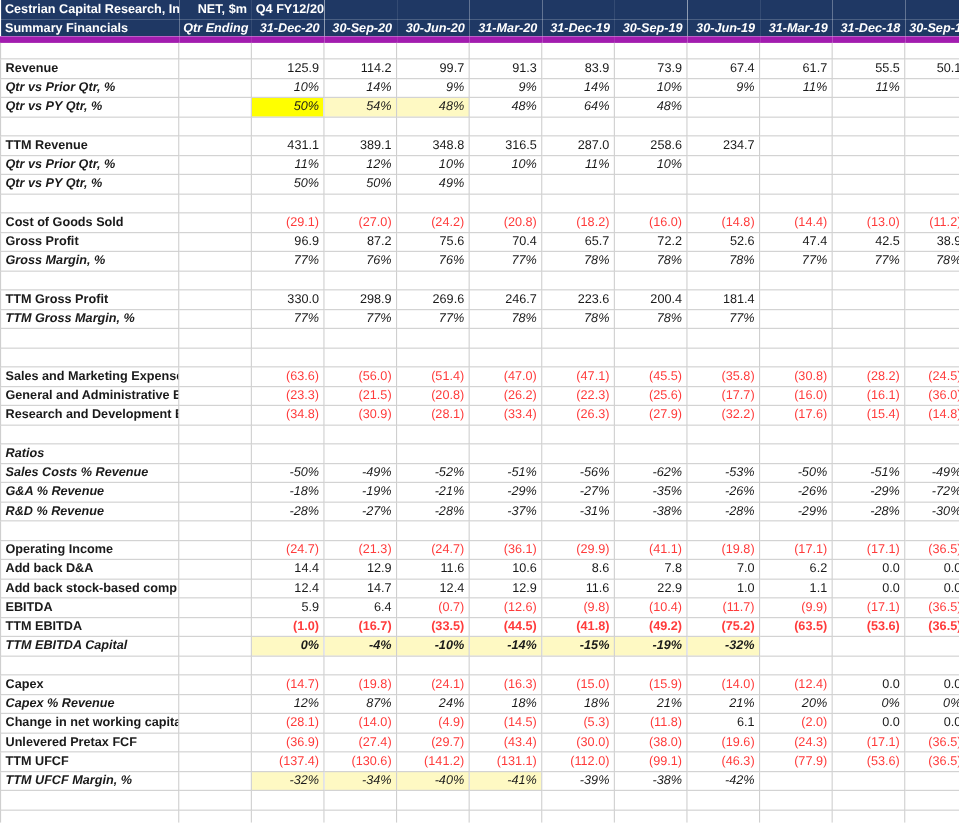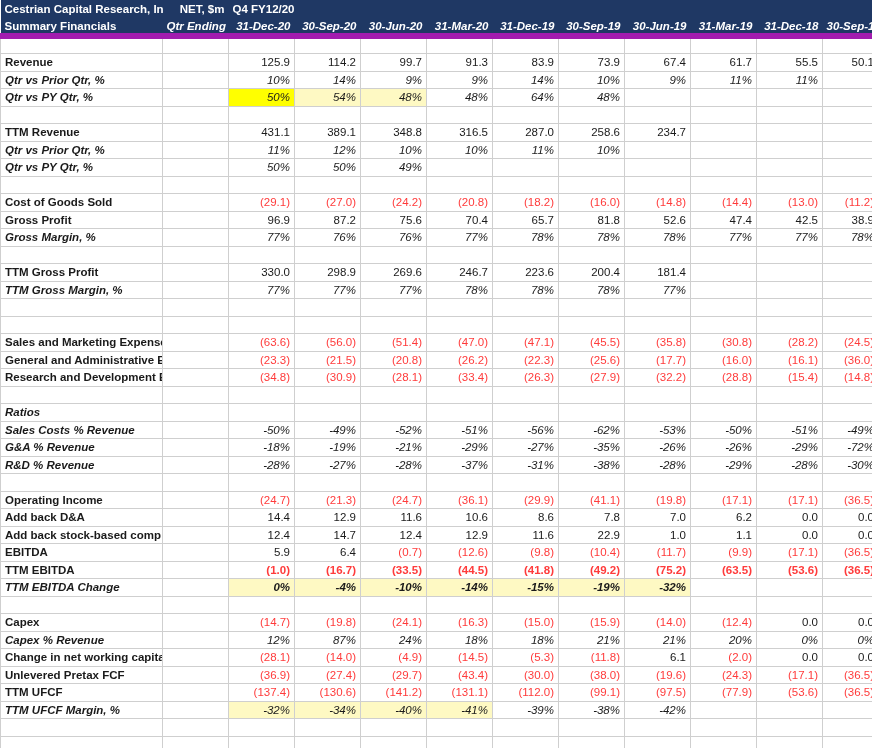--- a/index.html
+++ b/index.html
@@ -271,21 +271,21 @@
           <td style="border-right: none;"></td>
         </tr>
         <tr>
           <td class="label firstcol">Gross Profit</td>
           <td class="sub"></td>
           <td class="num">96.9</td>
           <td class="num">87.2</td>
           <td class="num">75.6</td>
           <td class="num">70.4</td>
           <td class="num">65.7</td>
-          <td class="num">81.8</td>
+          <td class="num">72.2</td>
           <td class="num">52.6</td>
           <td class="num">47.4</td>
           <td class="num">42.5</td>
           <td class="num">38.9</td>
           <td style="border-right: none;"></td>
         </tr>
         <tr>
           <td class="label firstcol it">Gross Margin, %</td>
           <td class="sub"></td>
           <td class="num it">77%</td>
@@ -408,21 +408,21 @@
         <tr>
           <td class="label firstcol">Research and Development Expense</td>
           <td class="sub"></td>
           <td class="num neg">(34.8)</td>
           <td class="num neg">(30.9)</td>
           <td class="num neg">(28.1)</td>
           <td class="num neg">(33.4)</td>
           <td class="num neg">(26.3)</td>
           <td class="num neg">(27.9)</td>
           <td class="num neg">(32.2)</td>
-          <td class="num neg">(28.8)</td>
+          <td class="num neg">(17.6)</td>
           <td class="num neg">(15.4)</td>
           <td class="num neg">(14.8)</td>
           <td style="border-right: none;"></td>
         </tr>
         <tr class="blank">
           <td class="label firstcol"></td>
           <td class="sub"></td>
           <td class="num"></td>
           <td class="num"></td>
           <td class="num"></td>
@@ -579,21 +579,21 @@
           <td class="num bd neg">(44.5)</td>
           <td class="num bd neg">(41.8)</td>
           <td class="num bd neg">(49.2)</td>
           <td class="num bd neg">(75.2)</td>
           <td class="num bd neg">(63.5)</td>
           <td class="num bd neg">(53.6)</td>
           <td class="num bd neg">(36.5)</td>
           <td style="border-right: none;"></td>
         </tr>
         <tr>
-          <td class="label firstcol bd it">TTM EBITDA Change</td>
+          <td class="label firstcol bd it">TTM EBITDA Capital</td>
           <td class="sub"></td>
           <td class="num bd it fill-green">0%</td>
           <td class="num bd it fill-green">-4%</td>
           <td class="num bd it fill-green">-10%</td>
           <td class="num bd it fill-green">-14%</td>
           <td class="num bd it fill-green">-15%</td>
           <td class="num bd it fill-green">-19%</td>
           <td class="num bd it fill-green">-32%</td>
           <td class="num bd it"></td>
           <td class="num bd it"></td>
@@ -677,21 +677,21 @@
         </tr>
         <tr>
           <td class="label firstcol">TTM UFCF</td>
           <td class="sub"></td>
           <td class="num neg">(137.4)</td>
           <td class="num neg">(130.6)</td>
           <td class="num neg">(141.2)</td>
           <td class="num neg">(131.1)</td>
           <td class="num neg">(112.0)</td>
           <td class="num neg">(99.1)</td>
-          <td class="num neg">(97.5)</td>
+          <td class="num neg">(46.3)</td>
           <td class="num neg">(77.9)</td>
           <td class="num neg">(53.6)</td>
           <td class="num neg">(36.5)</td>
           <td style="border-right: none;"></td>
         </tr>
         <tr>
           <td class="label firstcol it">TTM UFCF Margin, %</td>
           <td class="sub"></td>
           <td class="num it fill-green">-32%</td>
           <td class="num it fill-green">-34%</td>

